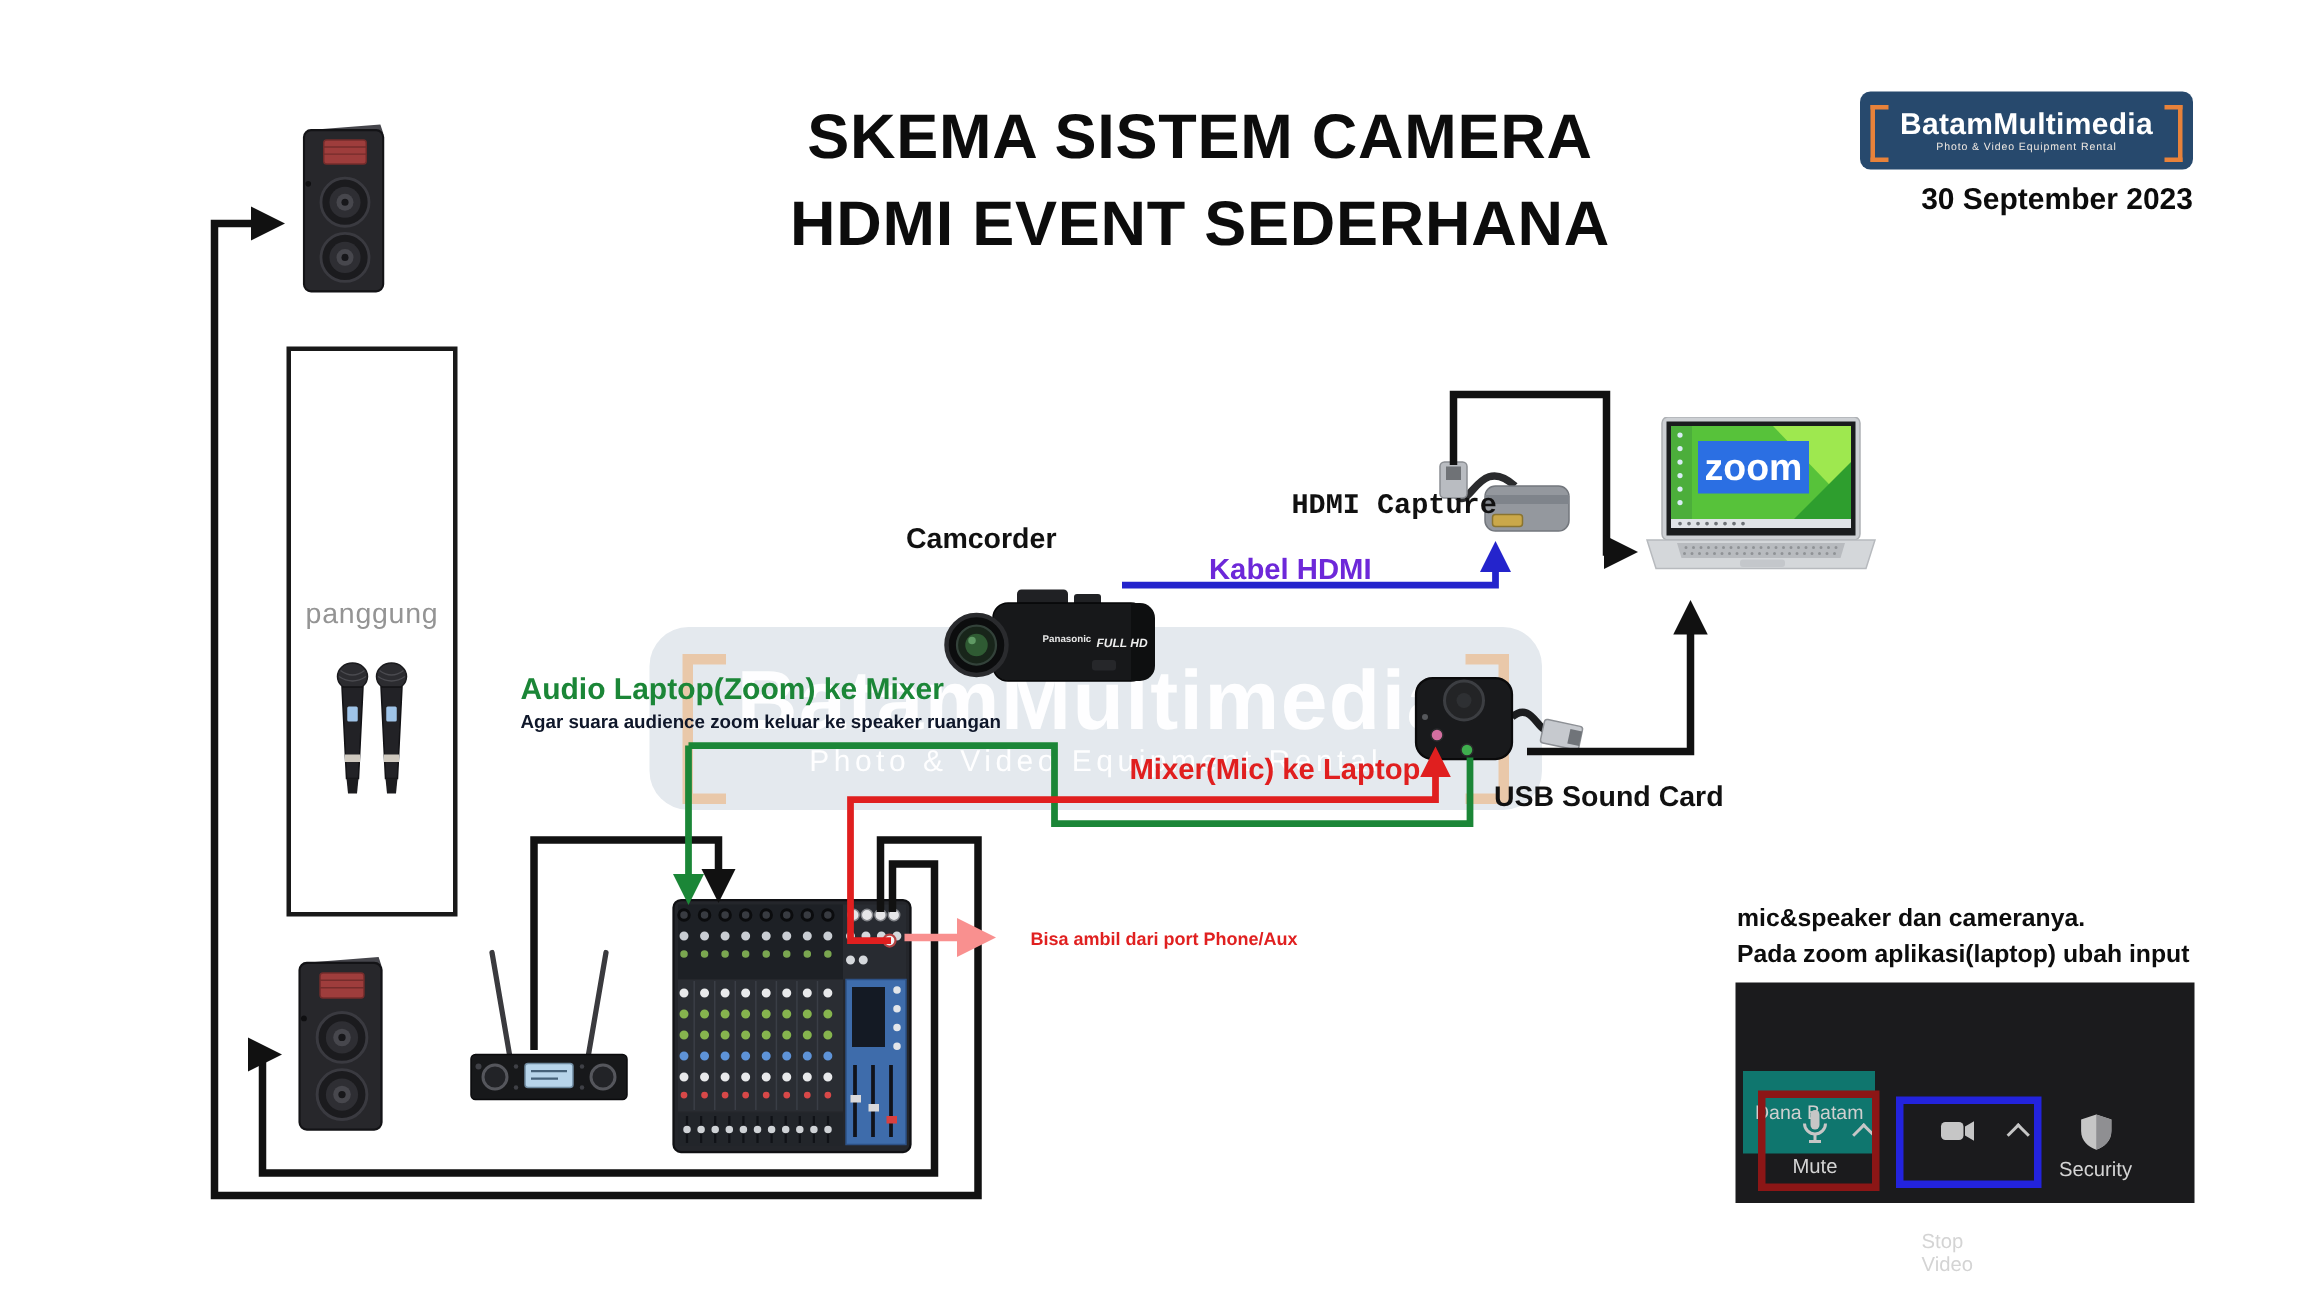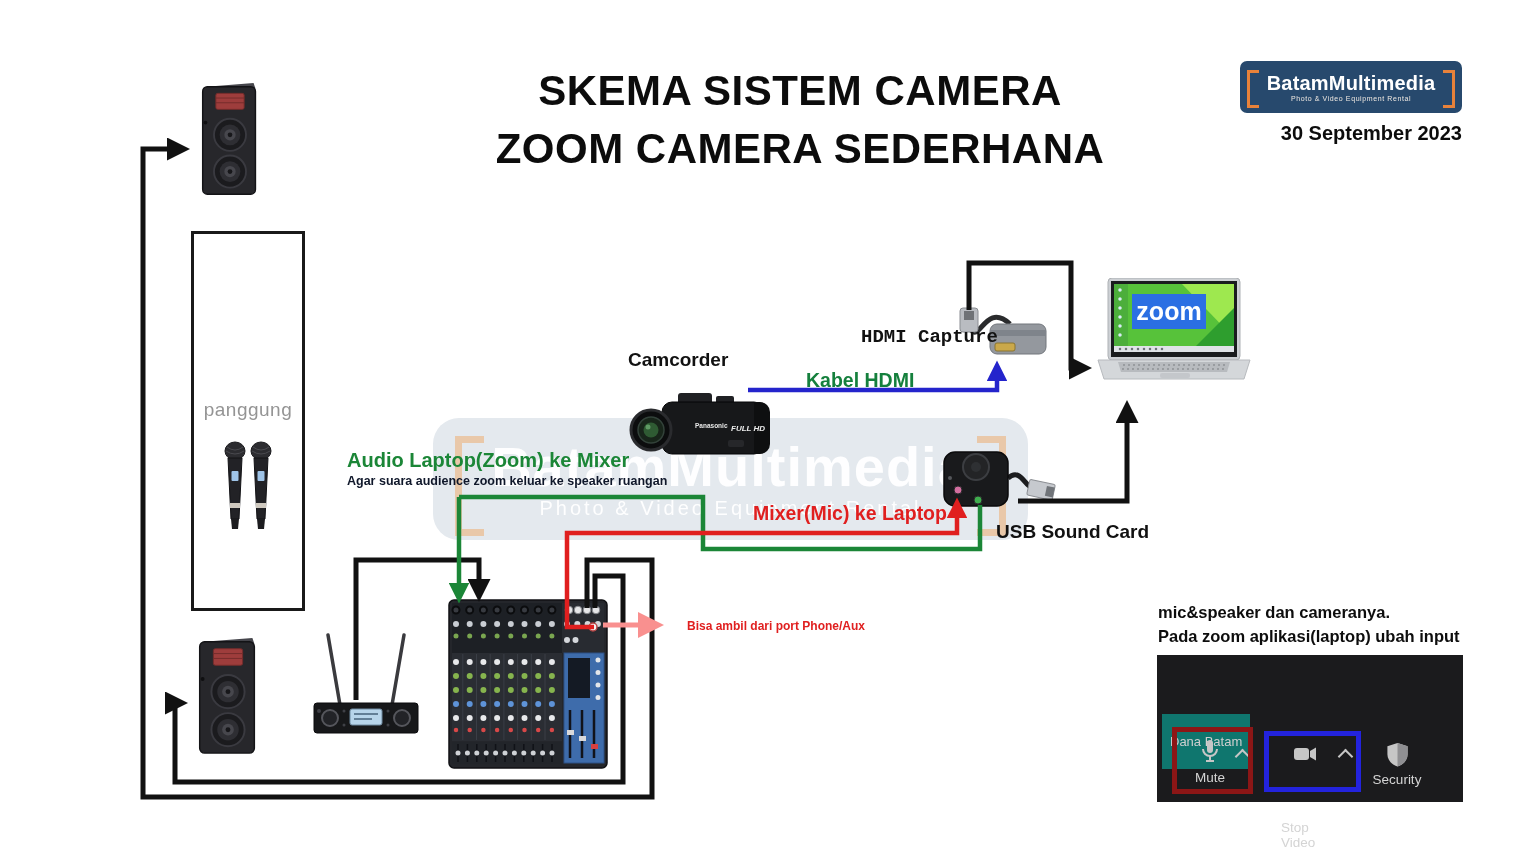--- a/index.html
+++ b/index.html
@@ -273,35 +273,35 @@
     </g>
     <path d="M748,390 H997 V366" fill="none" stroke="#2424cc" stroke-width="4.5" marker-end="url(#ah-b)"></path>
     <path d="M459,497 H703 V549 H980 V505" fill="none" stroke="#1b8637" stroke-width="4.5"></path>
     <path d="M459,497 V598" fill="none" stroke="#1b8637" stroke-width="4.5" marker-end="url(#ah-g)"></path>
     <path d="M594,627 H567 V533 H957 V503" fill="none" stroke="#e01f1f" stroke-width="4.5" marker-end="url(#ah-r)"></path>
     <path d="M603,625 H658" fill="none" stroke="#f9908f" stroke-width="5" marker-end="url(#ah-p)"></path>
   </svg>
 
   <div class="title">
     <div>SKEMA SISTEM CAMERA</div>
-    <div>ZOOM CAMERA SEDERHANA</div>
+    <div>HDMI EVENT SEDERHANA</div>
   </div>
 
   <div class="brandbox">
     <div class="bracket l"></div>
     <div class="bracket r"></div>
     <div class="brandname">BatamMultimedia</div>
     <div class="brandtag">Photo &amp; Video Equipment Rental</div>
   </div>
   <div class="datelbl">30 September 2023</div>
 
-  <div class="lbl" style="left:628px;top:349px;font-size:19px;">Camcorder</div>
+  <div class="lbl" style="left:604px;top:349px;font-size:19px;">Camcorder</div>
   <div class="lbl" style="left:861px;top:326px;font-size:19px;font-family:Liberation Mono, monospace;">HDMI Capture</div>
   <div class="lbl" style="left:996px;top:521px;font-size:19px;">USB Sound Card</div>
-  <div class="lbl" style="left:806px;top:369px;font-size:19.5px;color:#15803d;">Kabel HDMI</div>
+  <div class="lbl" style="left:806px;top:369px;font-size:19.5px;color:#6d28d9;">Kabel HDMI</div>
   <div class="lbl" style="left:347px;top:449px;font-size:20px;color:#1b8637;">Audio Laptop(Zoom) ke Mixer</div>
   <div class="lbl" style="left:347px;top:474px;font-size:12.5px;color:#0f172a;">Agar suara audience zoom keluar ke speaker ruangan</div>
   <div class="lbl" style="left:753px;top:502px;font-size:19.5px;color:#e01f1f;">Mixer(Mic) ke Laptop</div>
   <div class="lbl" style="left:687px;top:619px;font-size:12px;color:#e02020;">Bisa ambil dari port Phone/Aux</div>
 
   <div class="instr">
     <div>mic&amp;speaker dan cameranya.</div>
     <div>Pada zoom aplikasi(laptop) ubah input</div>
   </div>
 

